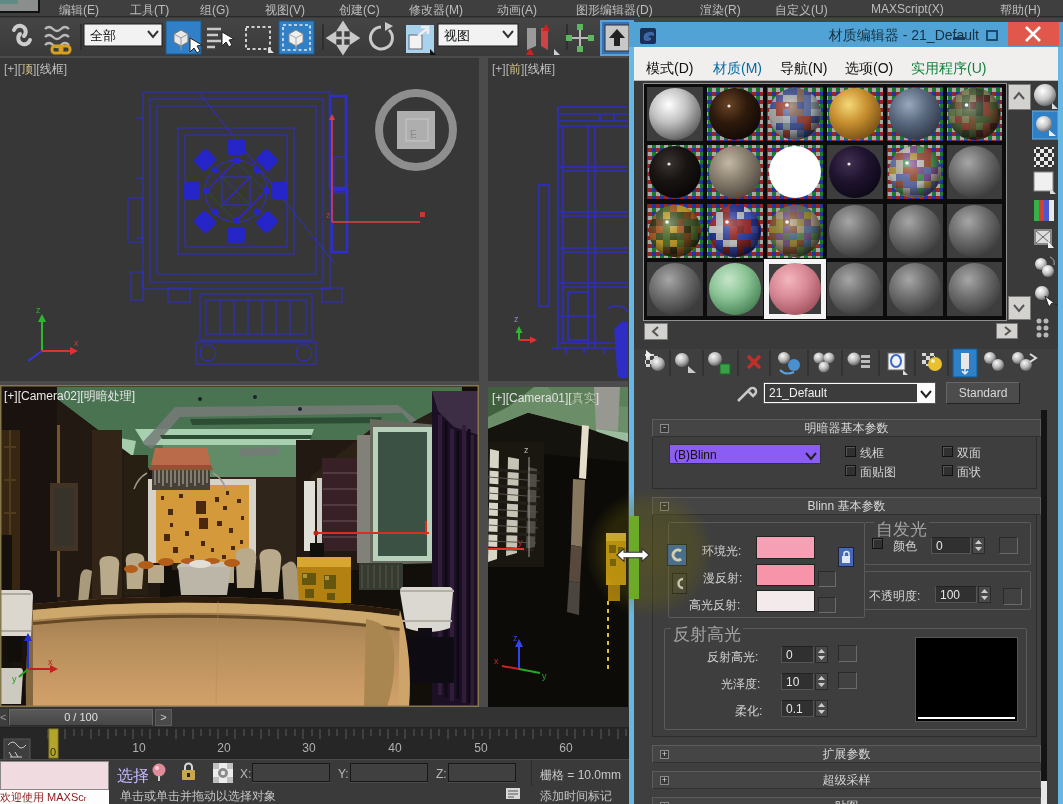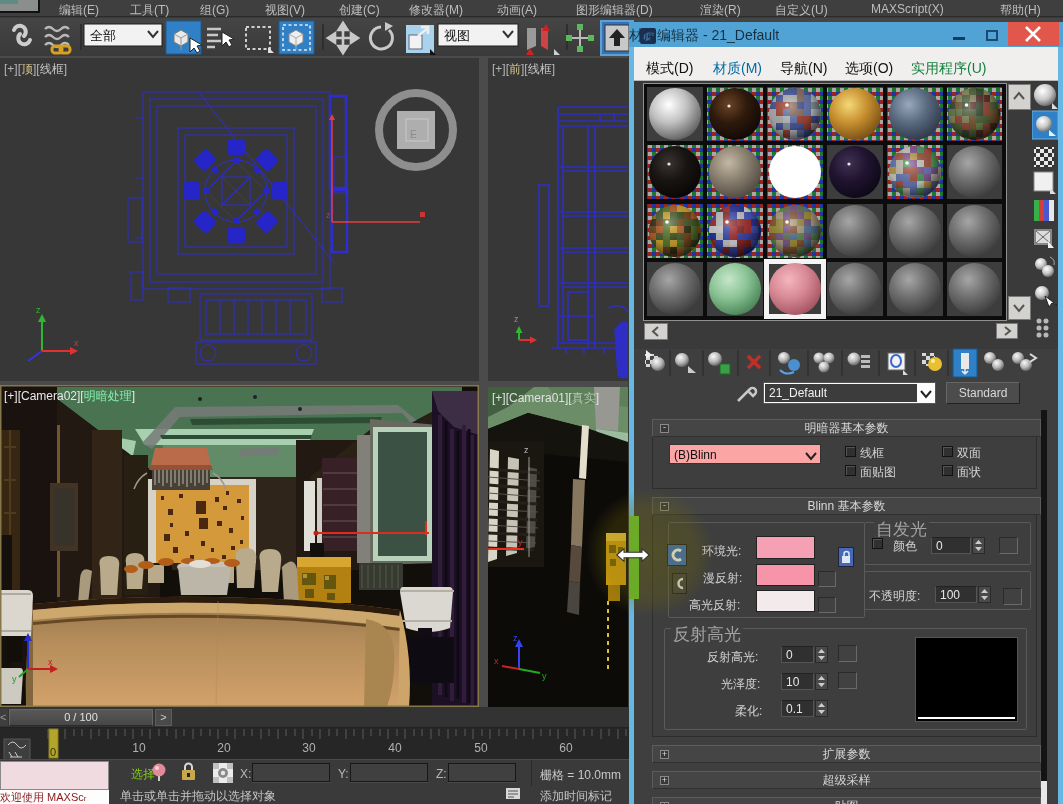--- a/index.html
+++ b/index.html
@@ -377,21 +377,21 @@
 <path d="M28 248 l-4 8 h8 z" fill="#2233dd"></path>
         <path d="M58 284 l-8 -4 v8 z" fill="#cc2222"></path>
 <text x="12" y="297" font-size="9" fill="#22aa22">y</text>
         <text x="48" y="280" font-size="9" fill="#cc2222">x</text>
 <path d="M314 148 H429" stroke="#e83020" stroke-width="2" fill="none"></path>
 <path d="M426 136 v14" stroke="#e83020" stroke-width="2" fill="none"></path>
 <circle cx="316" cy="148" r="2.5" fill="#c02818"></circle>
 <rect x="0" y="0" width="479" height="322" fill="#000000" opacity="0.05"></rect>
 <rect x="0.5" y="0.5" width="478" height="321" fill="none" stroke="#86774a" stroke-width="2"></rect>
 </svg>
-<div class="vplabel"><span style="color:#e8e8e8">[+][Camera02][</span><span style="color:#86efac">明暗处理</span><span style="color:#e8e8e8">]</span></div>
+<div class="vplabel"><span style="color:#e8e8e8">[+][Camera02][</span><span style="color:#e5e5e5">明暗处理</span><span style="color:#e8e8e8">]</span></div>
 </div>
 <div class="abs vp" id="vp4" style="left:488px;top:387px;width:140px;height:320px;background:#0d0b08">
 <svg width="140" height="320" viewBox="0 0 140 320">
 <polygon points="0,0 140,0 140,55 95,40 40,26 0,42" fill="#6b8e68"></polygon>
 <polygon points="0,0 46,0 20,20 0,30" fill="#42603f"></polygon>
 <polygon points="60,0 140,0 140,20 70,14" fill="#5d805b"></polygon>
 <polygon points="106,0 132,0 130,44 108,42" fill="#989893"></polygon>
 <polygon points="108,42 140,46 140,56 110,52" fill="#9cbc9e"></polygon>
 <polygon points="0,42 40,26 95,40 140,55 140,75 0,62" fill="#15130e"></polygon>
 <rect x="0" y="55" width="56" height="125" fill="#1a1610"></rect>
@@ -455,21 +455,21 @@
             <text x="309" y="24">30</text>
             <text x="395" y="24">40</text>
             <text x="481" y="24">50</text>
             <text x="566" y="24">60</text>
 </g>
 <rect x="49" y="1" width="9" height="29" fill="#b3a52c" stroke="#8c7f1e"></rect>
 <text x="53" y="28" font-size="11" fill="#332f08" text-anchor="middle">0</text>
 </svg>
 </div>
 <div class="abs" style="left:0;top:52px;width:1063px;height:29px;background:#3a3a3a;border-top:1px solid #4a4a4a">
-<span class="abs" style="left:131px;top:6px;font-size:12px;color:#84cc16">选择</span>
+<span class="abs" style="left:117px;top:6px;font-size:16px;color:#c4b5fd">选择</span>
 <svg class="abs" style="left:146px;top:1px" width="110" height="24" viewBox="0 0 110 24">
 <circle cx="13" cy="9" r="6.5" fill="#e08a9a"></circle>
           <circle cx="11" cy="7" r="2" fill="#f8d0d8"></circle>
           <path d="M13 15 v5" stroke="#ccc" stroke-width="2"></path>
 <rect x="36" y="9" width="13" height="10" rx="1" fill="#c8a84a"></rect>
           <path d="M39 9 v-3 a3.5 3.5 0 0 1 7 0 v3" stroke="#d8d8d8" stroke-width="2" fill="none"></path>
           <rect x="41" y="12" width="3" height="4" fill="#222"></rect>
 <rect x="67" y="2" width="20" height="20" fill="#ececec"></rect>
           <circle cx="77" cy="12" r="5" fill="#8a8a8a"></circle>
           <circle cx="77" cy="12" r="2.2" fill="#e8e8e8"></circle>
@@ -497,21 +497,21 @@
 </div>
 <div class="abs" style="left:0;top:54px;width:109px;height:29px;background:#f0dce0;border:1px solid #888"></div>
 <div class="abs" style="left:0;top:83px;width:109px;height:14px;background:#fdfdfd;color:#8b1a1a;font-size:11px;line-height:14px;white-space:nowrap;overflow:hidden">欢迎使用 MAXSc<span style="font-size:8px">r</span></div>
 </div>
 <div class="abs" id="mated" style="left:629px;top:22px;width:434px;height:782px">
 <div class="abs" style="left:0;top:0;width:434px;height:30px;background:#51a3d6">
 <svg class="abs" style="left:11px;top:6px" width="16" height="16" viewBox="0 0 16 16">
           <rect width="16" height="16" rx="2" fill="#1b2f52"></rect>
           <path d="M4 12 q-2 -7 5 -8 q6 -1 5 4 q-4 -2 -6 1 q4 0 3 3 q-4 2 -7 0" fill="#3a6aa8"></path>
         </svg>
-<div class="abs" style="left:0;top:0;width:350px;height:27px;text-align:left;font-size:14px;color:#17303f;line-height:27px">材质编辑器 - 21_Default</div>
+<div class="abs" style="left:0;top:0;width:350px;height:27px;text-align:right;font-size:14px;color:#17303f;line-height:27px">材质编辑器 - 21_Default</div>
 <div class="abs" style="left:324px;top:15px;width:12px;height:3px;background:#1a3a5c"></div>
 <div class="abs" style="left:357px;top:8px;width:12px;height:11px;border:2px solid #1d4a70"></div>
 <div class="abs" style="left:379px;top:0;width:51px;height:24px;background:#e2574b">
           <svg width="51" height="24">
             <path d="M18 5 l14 14 M32 5 l-14 14" stroke="#fff" stroke-width="2.6"></path>
           </svg>
         </div>
 </div>
 <div class="abs" style="left:0;top:25px;width:7px;height:757px;background:#67b7e3"></div>
 <div class="abs" style="left:427px;top:25px;width:7px;height:757px;background:#67b7e3"></div>
@@ -1255,21 +1255,21 @@
           <path d="M4 20 l10 -10 m0 0 l2 -2 a3 3 0 0 1 5 5 l-2 2 z" stroke="#c8c8c8" stroke-width="2.5" fill="none"></path>
         </svg>
 <div class="abs" style="left:129px;top:335px;width:173px;height:22px;background:#fdfdfd;border:1px solid #555"></div>
 <div class="abs" style="left:131px;top:337px;width:152px;height:18px;background:#3c3c3c;color:#f0f0f0;font-size:12px;line-height:18px;padding-left:4px">21_Default</div>
 <svg class="abs" style="left:283px;top:337px" width="18" height="18">
           <path d="M4 7 l5 6 l5 -6" stroke="#222" stroke-width="2" fill="none"></path>
         </svg>
 <div class="abs" style="left:312px;top:335px;width:74px;height:22px;background:#4c4c4c;border:1px solid #666;border-bottom-color:#222;border-right-color:#222;color:#d8d8d8;font-size:12px;text-align:center;line-height:20px">Standard</div>
 <div class="rhead" style="top:372px"><span class="rplus" style="line-height:5px">-</span>明暗器基本参数</div>
 <div class="abs" style="left:18px;top:390px;width:385px;height:52px;background:#3e3e3e;border:1px solid #2c2c2c;border-top:none"></div>
-<div class="abs" style="left:35px;top:397px;width:152px;height:20px;background:#fca5a5;border:1px solid #333">
+<div class="abs" style="left:35px;top:397px;width:152px;height:20px;background:#8b5cf6;border:1px solid #333">
           <span style="position:absolute;left:4px;top:3px;font-size:12px;color:#111">(B)Blinn</span>
           <svg class="abs" style="right:1px;top:2px" width="16" height="16">
             <path d="M3 6 l5 6 l5 -6" stroke="#222" stroke-width="2" fill="none"></path>
           </svg>
         </div>
 <span class="cbox" style="left:211px;top:399px"></span>
         <span class="clabel" style="left:226px;top:398px">线框</span>
 <span class="cbox" style="left:308px;top:399px"></span>
         <span class="clabel" style="left:323px;top:398px">双面</span>
 <span class="cbox" style="left:211px;top:418px"></span>

